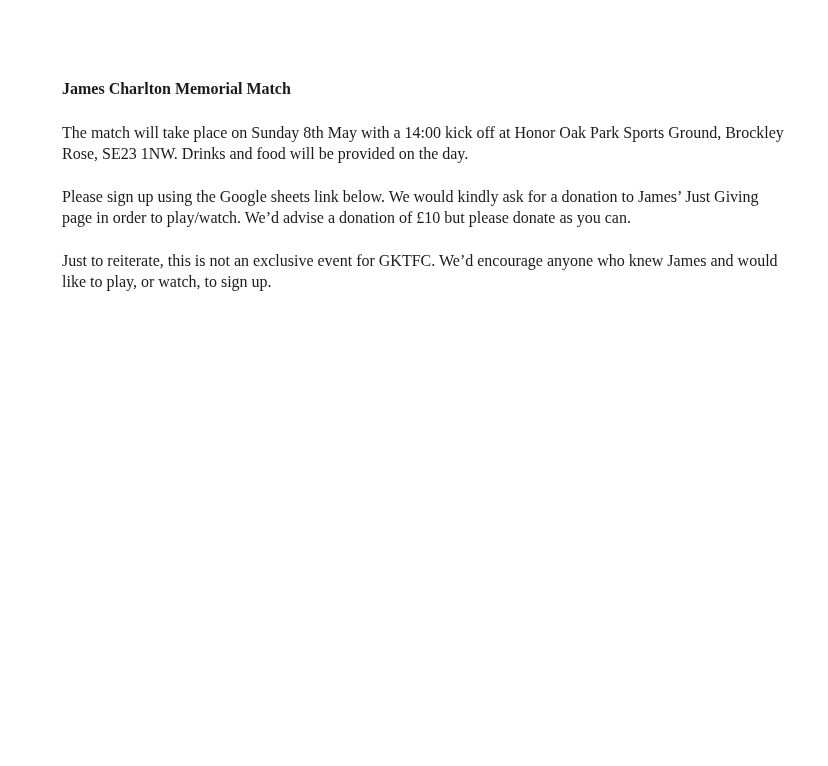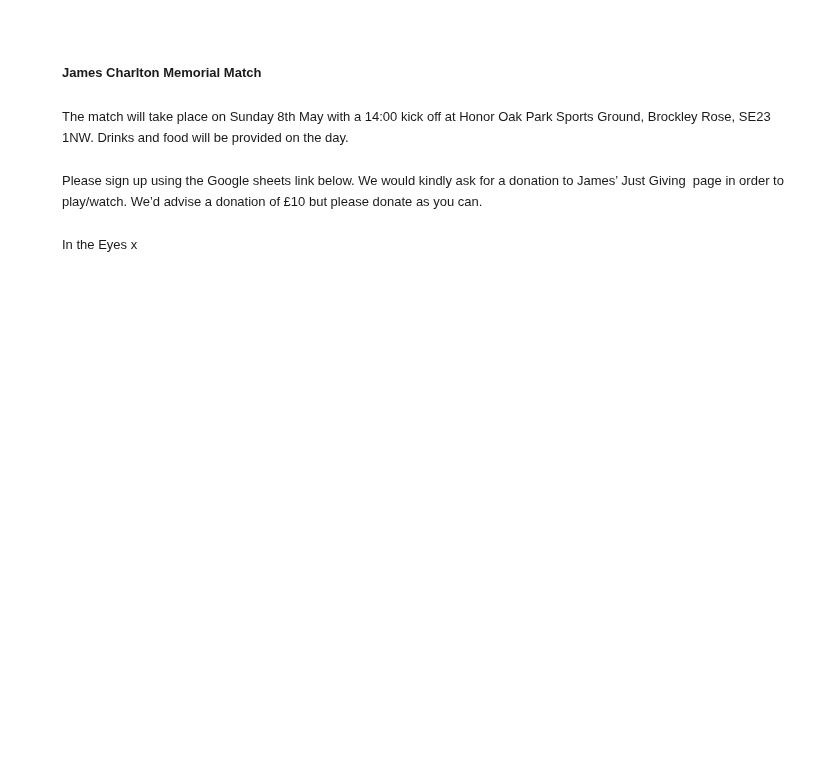--- a/index.html
+++ b/index.html
@@ -12,38 +12,39 @@
     width: 828px;
     height: 766px;
     background: #ffffff;
     overflow: hidden;
     font-family: "Liberation Sans", sans-serif;
     color: #1a1a1a;
   }
   .doc-body {
     position: absolute;
     left: 62px;
-    top: 62px;
+    top: 78px;
     width: 728px;
-    font-size: 13px;
+    font-size: 16px;
     line-height: 21.5px;
+    font-family: Liberation Serif, serif;
   }
   .doc-title {
     font-weight: bold;
     margin: 0 0 22px 0;
     white-space: pre-wrap;
   }
   .doc-paragraph {
     margin: 0 0 21px 0;
     white-space: pre-wrap;
   }
 </style>
 </head>
 <body>
 
 <div class="page">
   <div class="doc-body">
     <p class="doc-title">James Charlton Memorial Match</p>
     <p class="doc-paragraph">The match will take place on Sunday 8th May with a 14:00 kick off at Honor Oak Park Sports Ground, Brockley Rose, SE23 1NW. Drinks and food will be provided on the day.</p>
     <p class="doc-paragraph">Please sign up using the Google sheets link below. We would kindly ask for a donation to James’ Just Giving  page in order to play/watch. We’d advise a donation of £10 but please donate as you can.</p>
-    <p class="doc-paragraph">In the Eyes x</p>
+    <p class="doc-paragraph">Just to reiterate, this is not an exclusive event for GKTFC. We’d encourage anyone who knew James and would like to play, or watch, to sign up.</p>
   </div>
 </div>
 
 </body></html>

